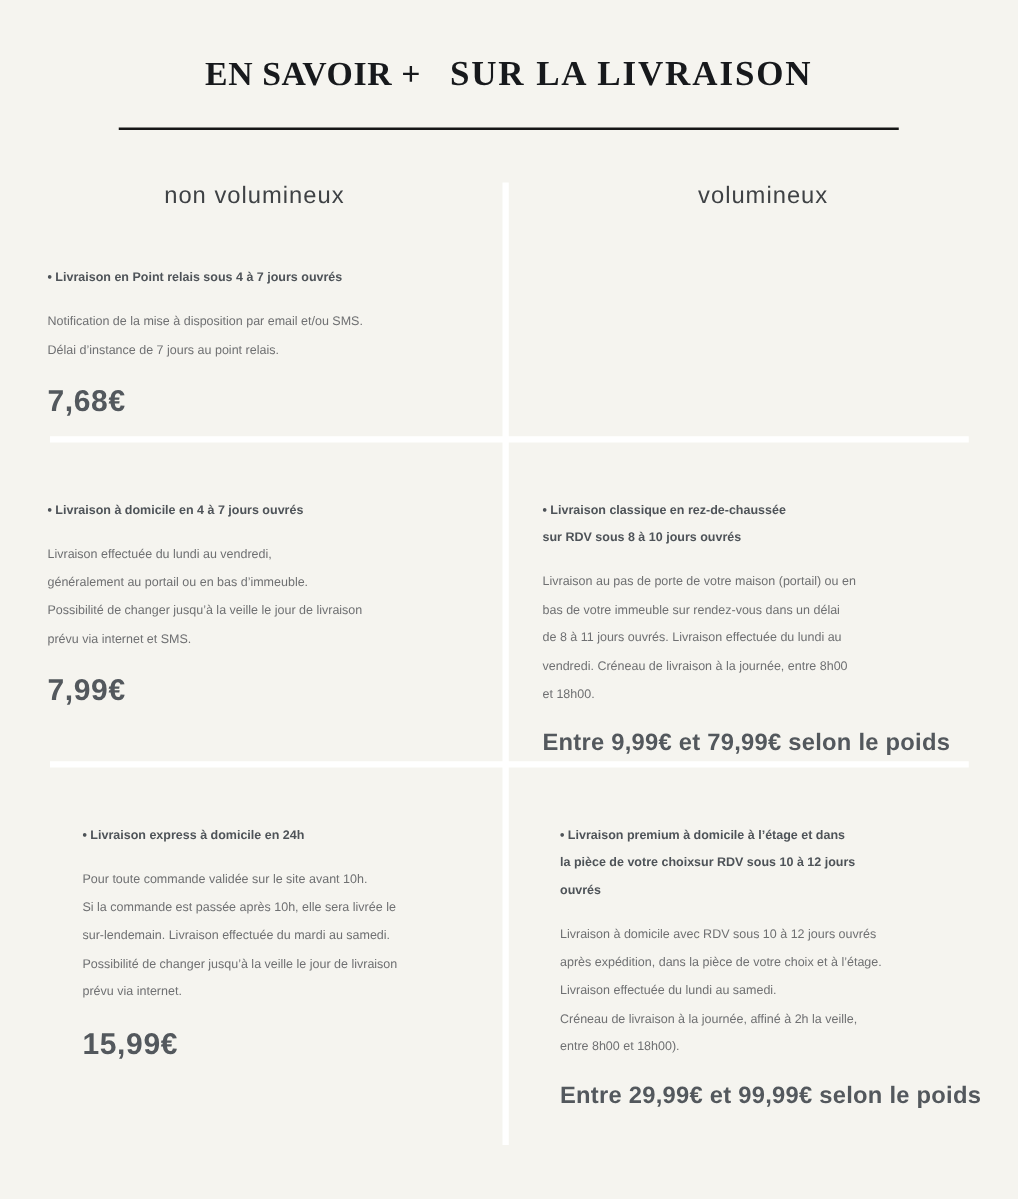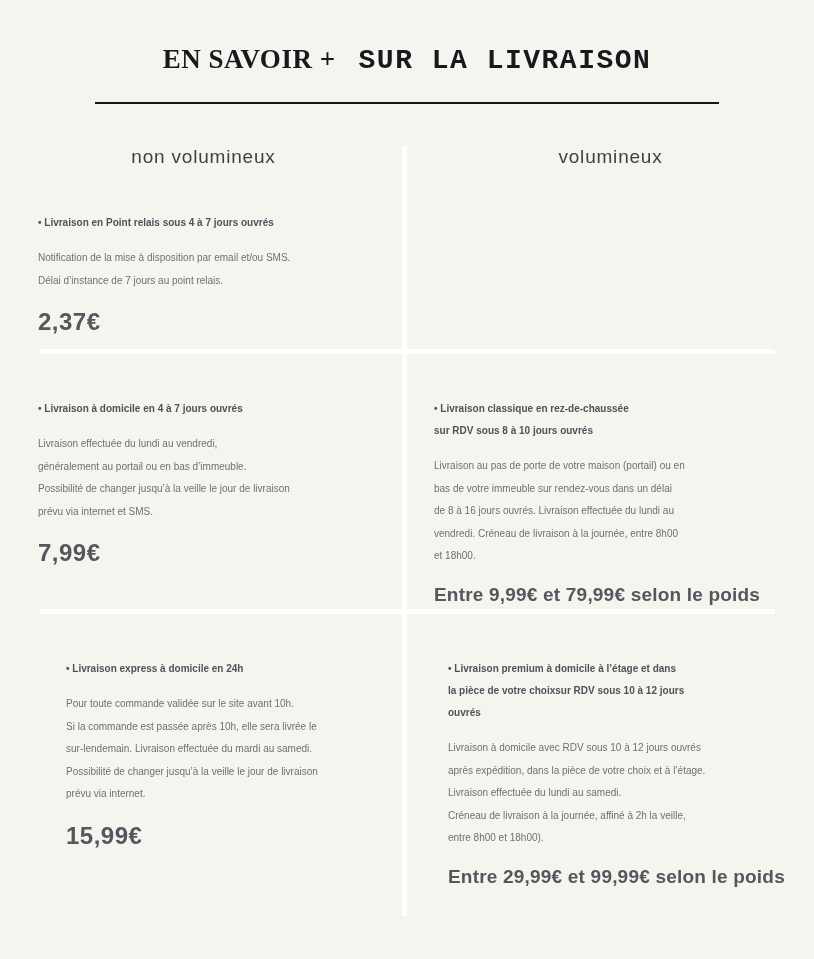--- a/index.html
+++ b/index.html
@@ -22,21 +22,21 @@
     white-space: nowrap;
   }
   .title-sans {
     font-family: Liberation Serif, serif;
     font-size: 27px;
     font-weight: 700;
     letter-spacing: 0.5px;
     color: #17191c;
   }
   .title-serif {
-    font-family: Liberation Mono, monospace;
+    font-family: Liberation Serif, serif;
     font-size: 28px;
     font-weight: 600;
     letter-spacing: 1.5px;
     color: #17191c;
     margin-left: 23px;
   }
   .title-rule {
     width: 624px;
     height: 2px;
     background: #161616;
@@ -133,42 +133,42 @@
     <div class="labels">
       <div class="label-cell">non volumineux</div>
       <div class="label-cell">volumineux</div>
     </div>
 
     <div class="row row-1">
       <div class="cell cell-left">
         <p class="cell-heading">• Livraison en Point relais sous 4 à 7 jours ouvrés</p>
         <p class="cell-body">Notification de la mise à disposition par email et/ou SMS.
 Délai d’instance de 7 jours au point relais.</p>
-        <p class="price price-single">2,37€</p>
+        <p class="price price-single">7,68€</p>
       </div>
       <div class="cell cell-right"></div>
     </div>
 
     <div class="h-divider"></div>
 
     <div class="row row-2">
       <div class="cell cell-left">
         <p class="cell-heading">• Livraison à domicile en 4 à 7 jours ouvrés</p>
         <p class="cell-body">Livraison effectuée du lundi au vendredi,
 généralement au portail ou en bas d’immeuble.
 Possibilité de changer jusqu’à la veille le jour de livraison
 prévu via internet et SMS.</p>
         <p class="price price-single">7,99€</p>
       </div>
       <div class="cell cell-right">
         <p class="cell-heading">• Livraison classique en rez-de-chaussée
 sur RDV sous 8 à 10 jours ouvrés</p>
         <p class="cell-body">Livraison au pas de porte de votre maison (portail) ou en
 bas de votre immeuble sur rendez-vous dans un délai
-de 8 à 16 jours ouvrés. Livraison effectuée du lundi au
+de 8 à 11 jours ouvrés. Livraison effectuée du lundi au
 vendredi. Créneau de livraison à la journée, entre 8h00
 et 18h00.</p>
         <p class="price price-range">Entre 9,99€ et 79,99€ selon le poids</p>
       </div>
     </div>
 
     <div class="h-divider"></div>
 
     <div class="row row-3">
       <div class="cell cell-left">

